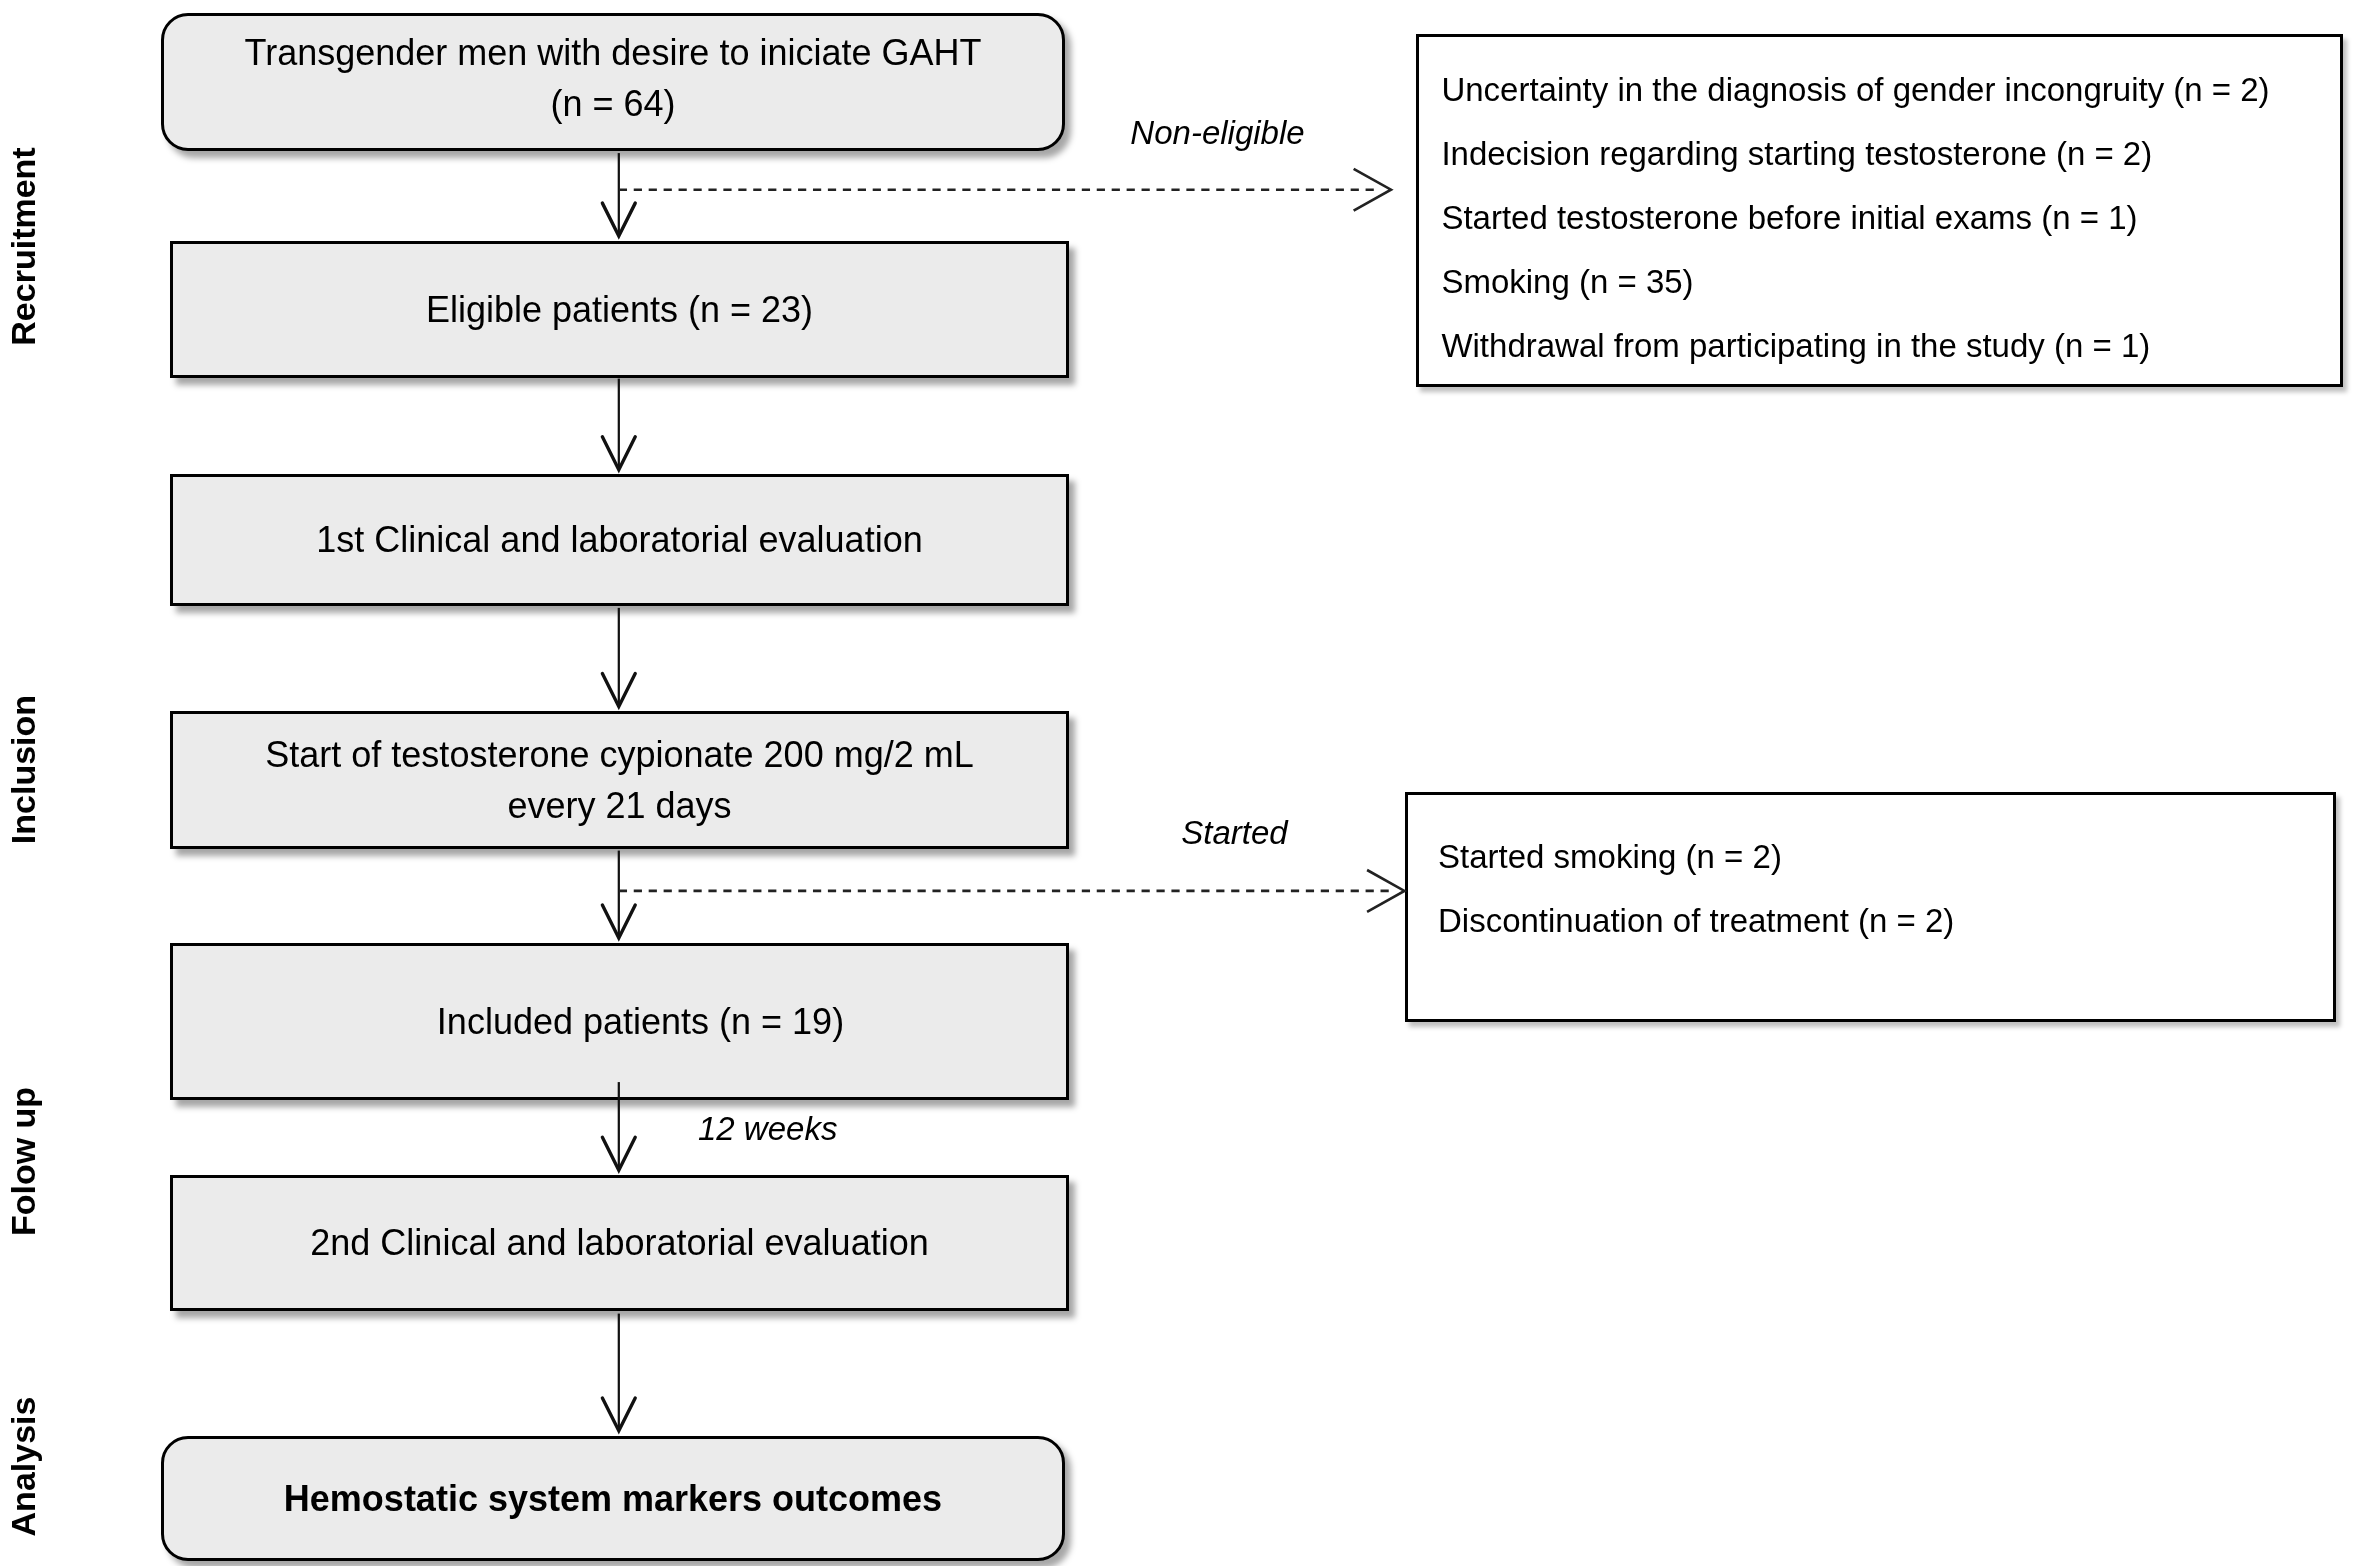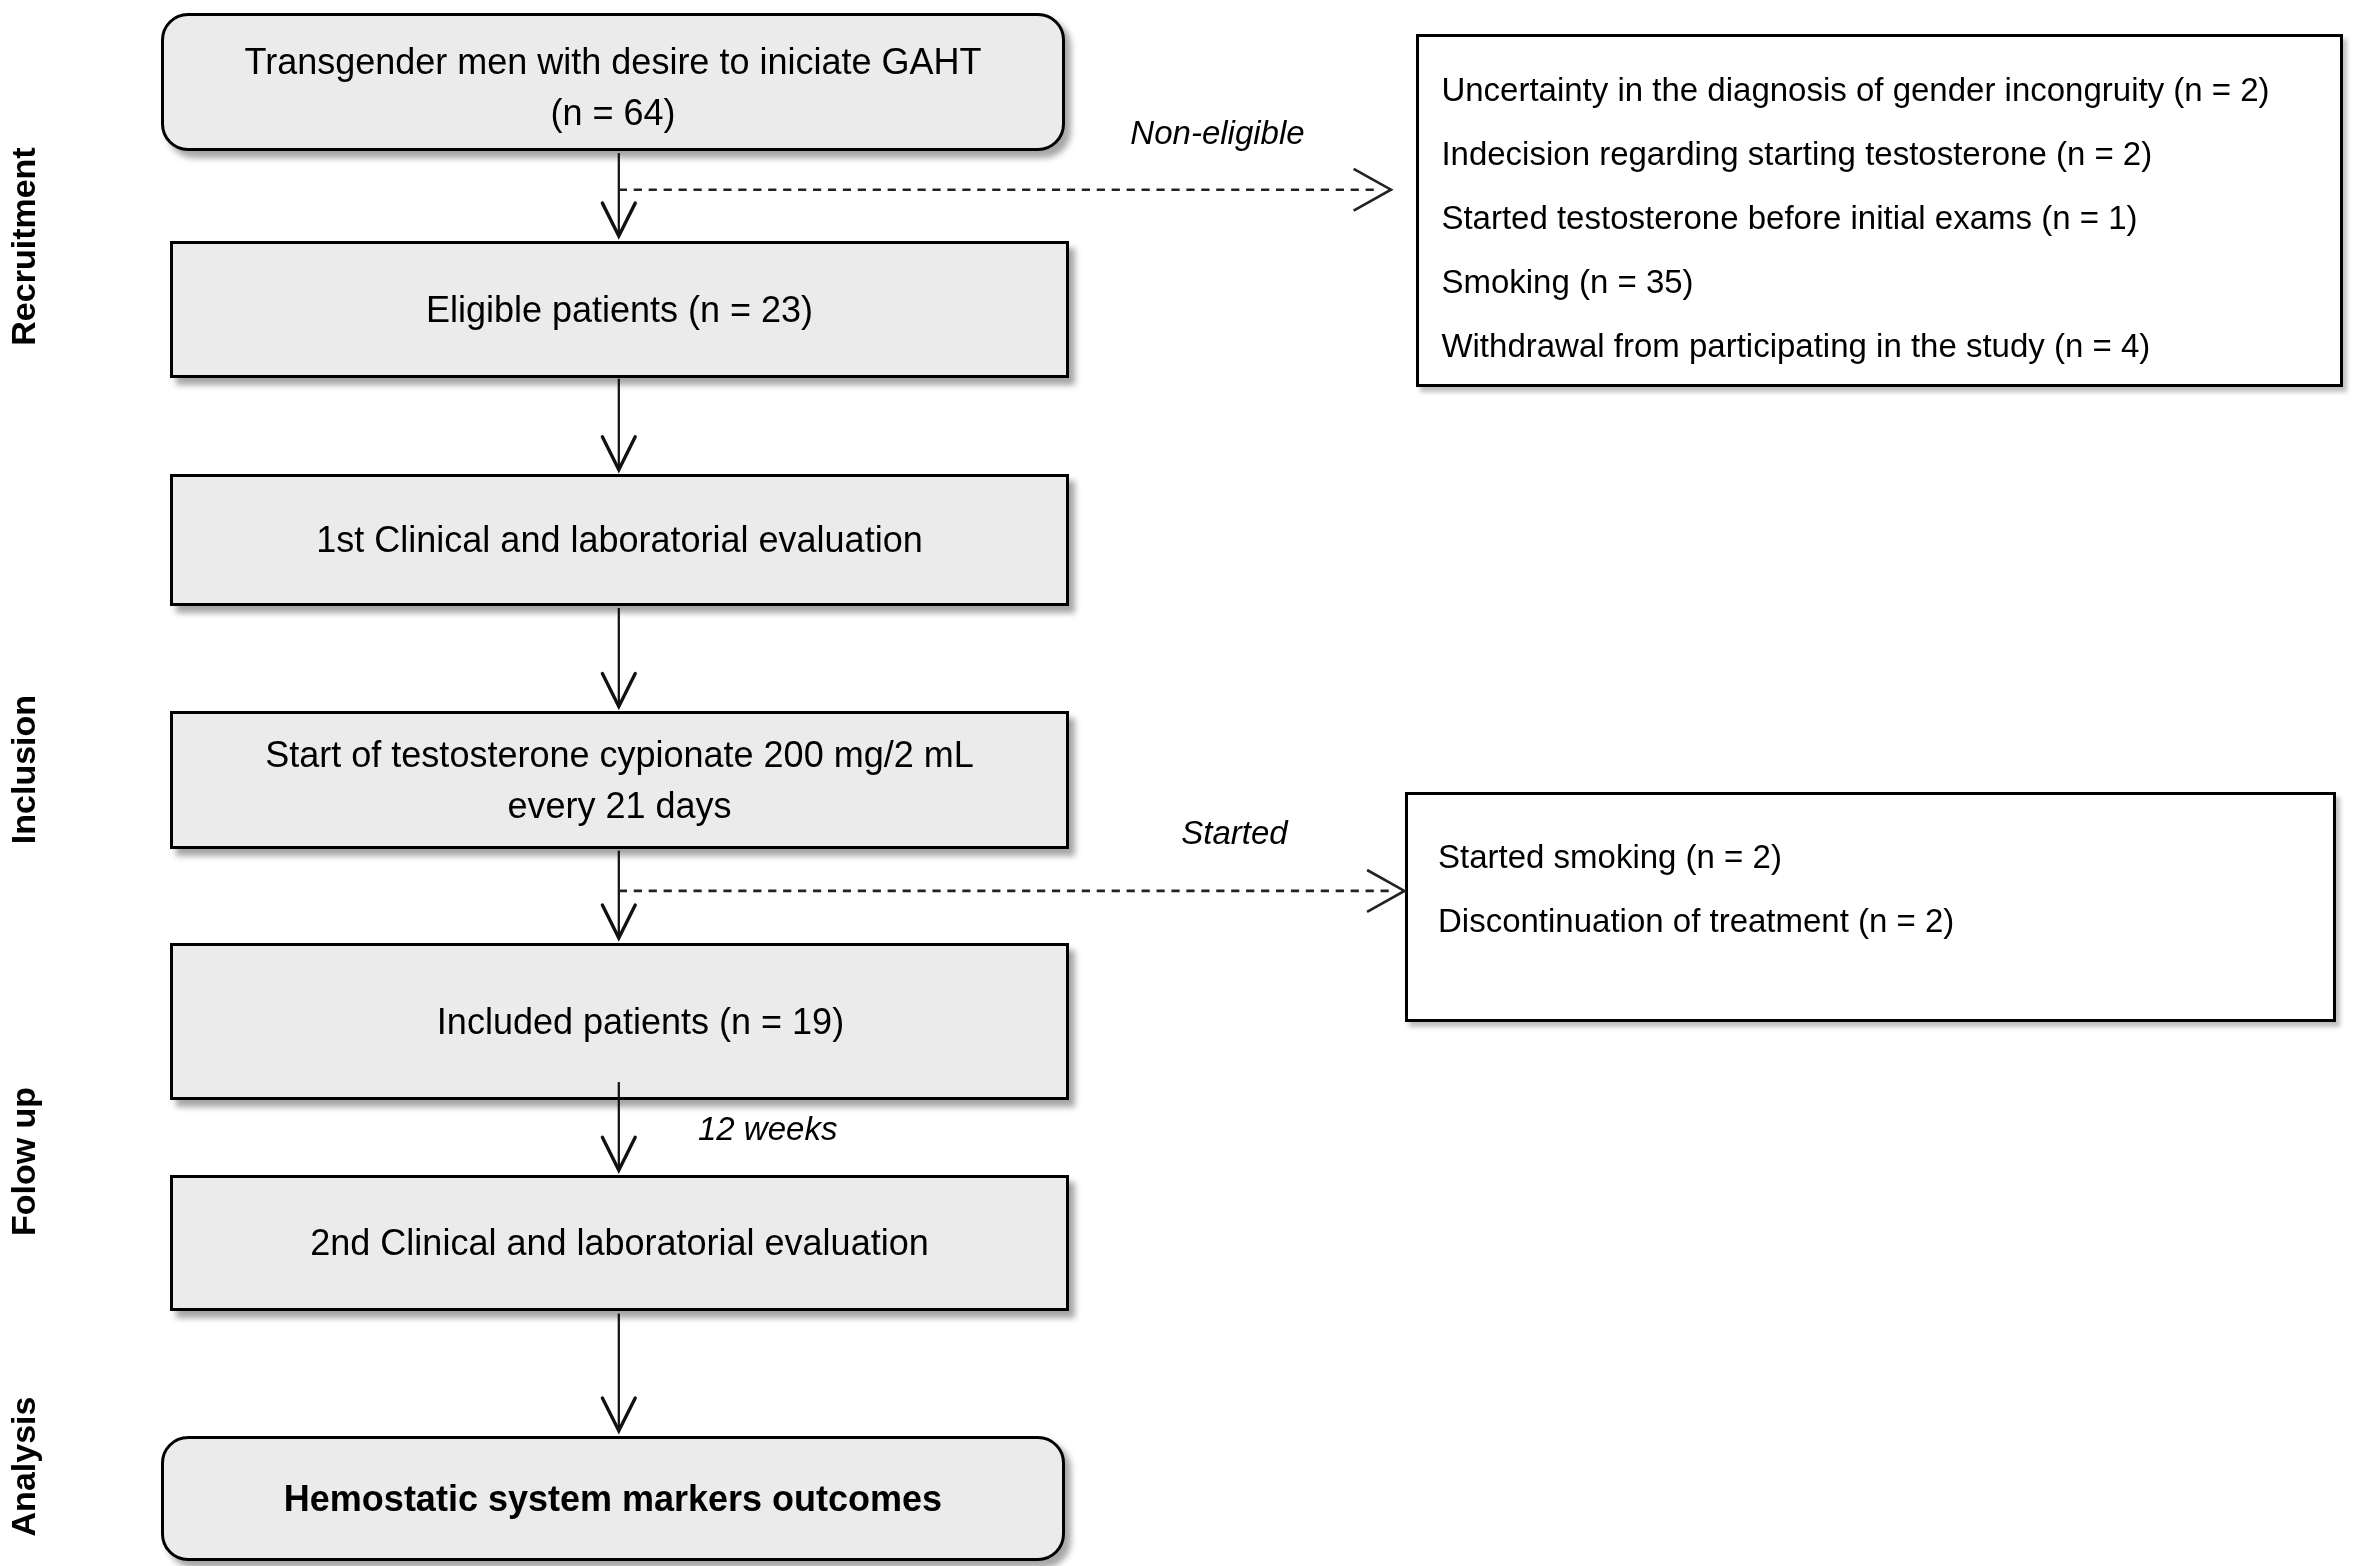--- a/index.html
+++ b/index.html
@@ -22,21 +22,21 @@
     display: flex;
     flex-direction: column;
     align-items: center;
     justify-content: center;
     text-align: center;
     font-size: 36px;
     line-height: 1.42;
     box-shadow: 6px 6.7px 6px rgba(0,0,0,0.35);
   }
   .flow-box.rounded { border-radius: 27px; }
-  .flow-box.spread { justify-content: flex-end; padding: 10.5px 0; }
+  .flow-box.spread { justify-content: flex-start; padding: 10.5px 0; }
 
   
   .side-box {
     position: absolute;
     background: #ffffff;
     border: 3px solid #000000;
     box-sizing: border-box;
     box-shadow: 3.7px 4.5px 4.5px rgba(0,0,0,0.25);
   }
   .side-line {
@@ -118,21 +118,21 @@
 
   <div class="flow-box rounded" style="left:161px; top:1436px; width:904px; height:125px;font-weight:bold;">
     <div>Hemostatic system markers outcomes</div>
   </div>
 
   <div class="side-box" style="left:1416px; top:34px; width:927px; height:353px; padding:21px 7.5px 0 22.4px;">
     <div class="side-line">Uncertainty in the diagnosis of gender incongruity  (n = 2)</div>
     <div class="side-line">Indecision regarding starting testosterone (n = 2)</div>
     <div class="side-line">Started testosterone before initial  exams  (n = 1)</div>
     <div class="side-line">Smoking  (n = 35)</div>
-    <div class="side-line">Withdrawal from participating in the study (n = 4)</div>
+    <div class="side-line">Withdrawal from participating in the study (n = 1)</div>
   </div>
 
   <div class="side-box" style="left:1405px; top:792px; width:931px; height:230px; padding:30px 7.5px 0 30px;">
     <div class="side-line">Started smoking  (n = 2)</div>
     <div class="side-line">Discontinuation of treatment (n = 2)</div>
   </div>
 
   <div class="annotation centered" style="left:1098px; top:114px; width:239px;">Non-eligible</div>
   <div class="annotation centered" style="left:1141px; top:814px; width:187px;">Started</div>
   <div class="annotation" style="left:698px; top:1110px;">12 weeks</div>

